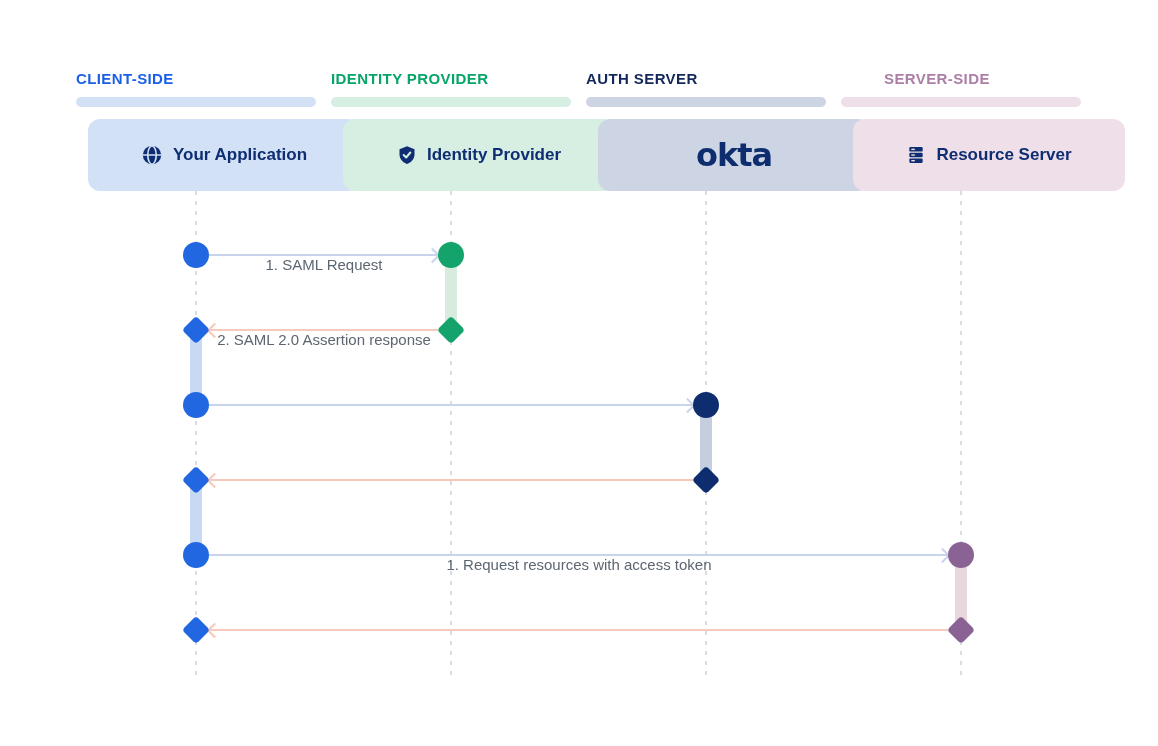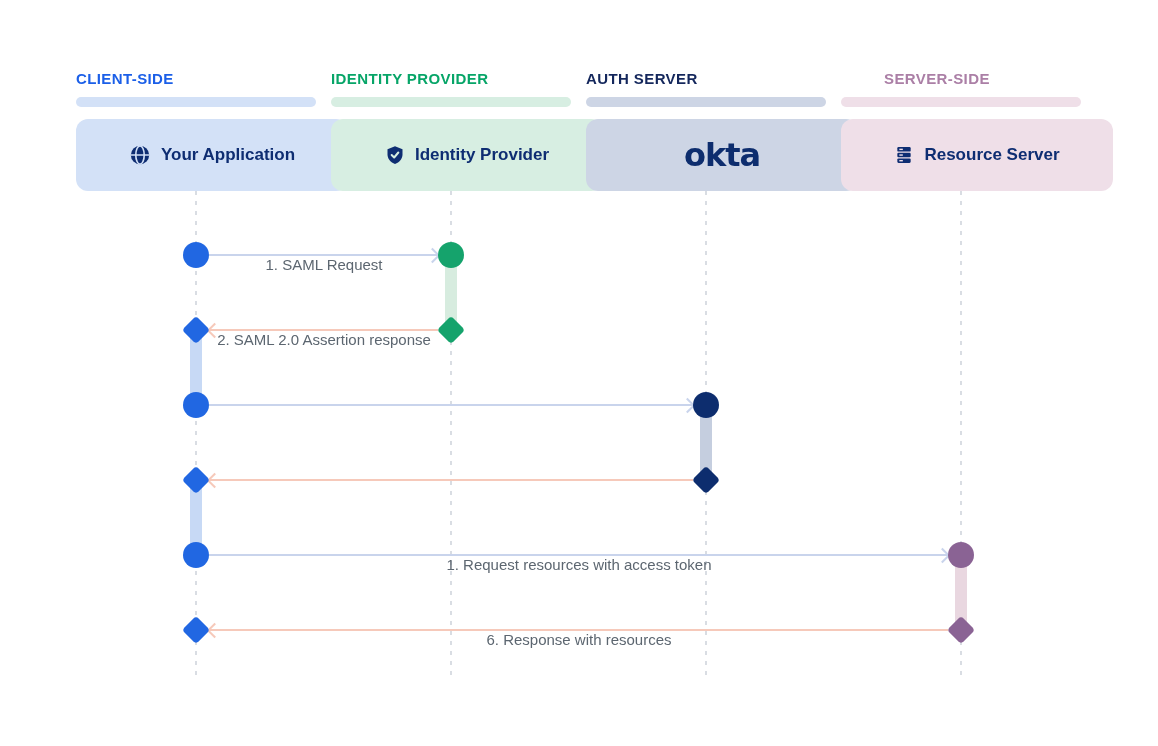--- a/index.html
+++ b/index.html
@@ -13,21 +13,21 @@
   html,body{margin:0;padding:0;background:#ffffff;}
   body{font-family:"Liberation Sans","DejaVu Sans",sans-serif;}
   .page{position:relative;width:1158px;height:746px;background:#ffffff;border-radius:32px;overflow:hidden;}
 
   .lane-heading{position:absolute;top:70px;width:240px;font-size:15px;font-weight:700;letter-spacing:.4px;}
   .lh0{color:var(--heading-blue);} .lh1{color:var(--heading-green);} .lh2{color:var(--heading-navy);} .lh3{color:var(--heading-mauve);margin-left:43px;}
 
   .lane-bar{position:absolute;top:97px;width:240px;height:10px;border-radius:5px;}
   .bg0{background:var(--tint-client);} .bg1{background:var(--tint-idp);} .bg2{background:var(--tint-auth);} .bg3{background:var(--tint-server);}
 
-  .card{position:absolute;top:119px;width:272px;height:72px;border-radius:12px;display:flex;align-items:center;justify-content:center;gap:10px;color:var(--card-text);font-size:17px;font-weight:600;}
+  .card{position:absolute;top:119px;width:272px;height:72px;border-radius:12px;display:flex;align-items:center;justify-content:center;gap:10px;color:var(--card-text);font-size:17px;font-weight:600;margin-left:12px;}
   .card-icon{display:flex;align-items:center;}
   .okta-logo{font-size:32px;font-weight:800;color:#0d2d6e;letter-spacing:-1px;font-family:"DejaVu Sans","Liberation Sans",sans-serif;}
 
   .lifeline{position:absolute;top:191px;height:487px;width:2px;background:repeating-linear-gradient(to bottom,var(--lifeline) 0 4px,transparent 4px 10px);}
 
   .activation{position:absolute;width:12px;border-radius:6px;}
 
   .arrow{position:absolute;height:2px;}
   .ar{background:var(--arrow-right);} .al{background:var(--arrow-left);}
   .chev{position:absolute;width:9px;height:9px;top:-4px;}
@@ -134,20 +134,19 @@
   <div class="node-diamond nc2" style="left:696px;top:470px"></div>
   <div class="node-diamond nc0" style="left:186px;top:470px"></div>
 
   <div class="msg-label" style="left:579px;top:522px">1. Request resources with access token</div>
   <div class="arrow ar" style="left:209px;top:554px;width:739px">
       <span class="chev r"></span>
     </div>
   <div class="node-circle nc0" style="left:183px;top:542px"></div>
   <div class="node-circle nc3" style="left:948px;top:542px"></div>
 
-  <div class="msg-label" style="left:579px;top:597px">6. Response with resources</div>
   <div class="arrow al" style="left:209px;top:629px;width:739px">
       <span class="chev l"></span>
     </div>
   <div class="node-diamond nc3" style="left:951px;top:620px"></div>
   <div class="node-diamond nc0" style="left:186px;top:620px"></div>
 
 </div>
 
 </body></html>

